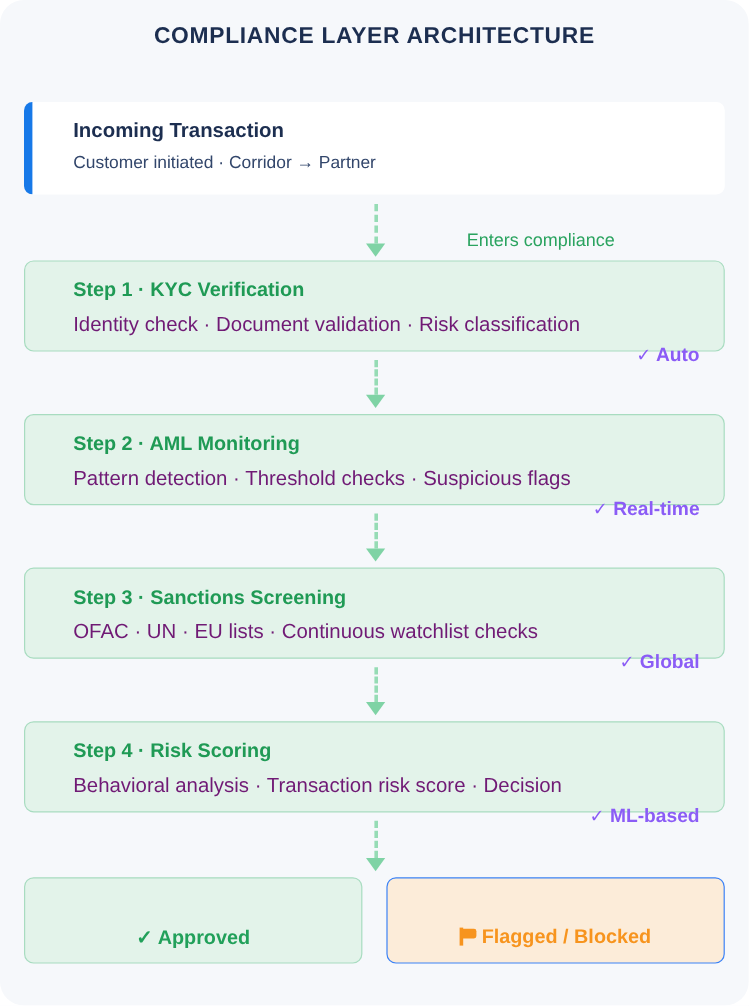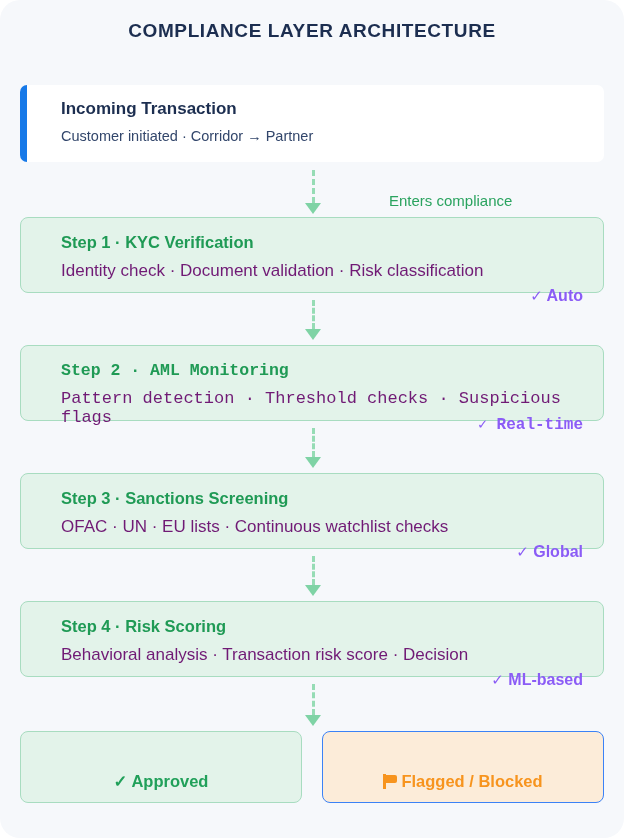--- a/index.html
+++ b/index.html
@@ -227,21 +227,21 @@
       <span class="chk">✓</span>
       <span>Auto</span>
     </div>
   </div>
 
   <div class="conn" style="top:300px;height:44px;">
     <div class="line" style="height:29px;"></div>
     <div class="head" style="top:29px;"></div>
   </div>
 
-  <div class="step" style="top:345px;font-family:Liberation Mono, monospace;">
+  <div class="step" style="top:345px;">
     <div class="step-title">Step 2 · AML Monitoring</div>
     <div class="step-sub">Pattern detection · Threshold checks · Suspicious flags</div>
     <div class="step-badge">
       <span class="chk">✓</span>
       <span>Real-time</span>
     </div>
   </div>
 
   <div class="conn" style="top:428px;height:44px;">
     <div class="line" style="height:29px;"></div>

